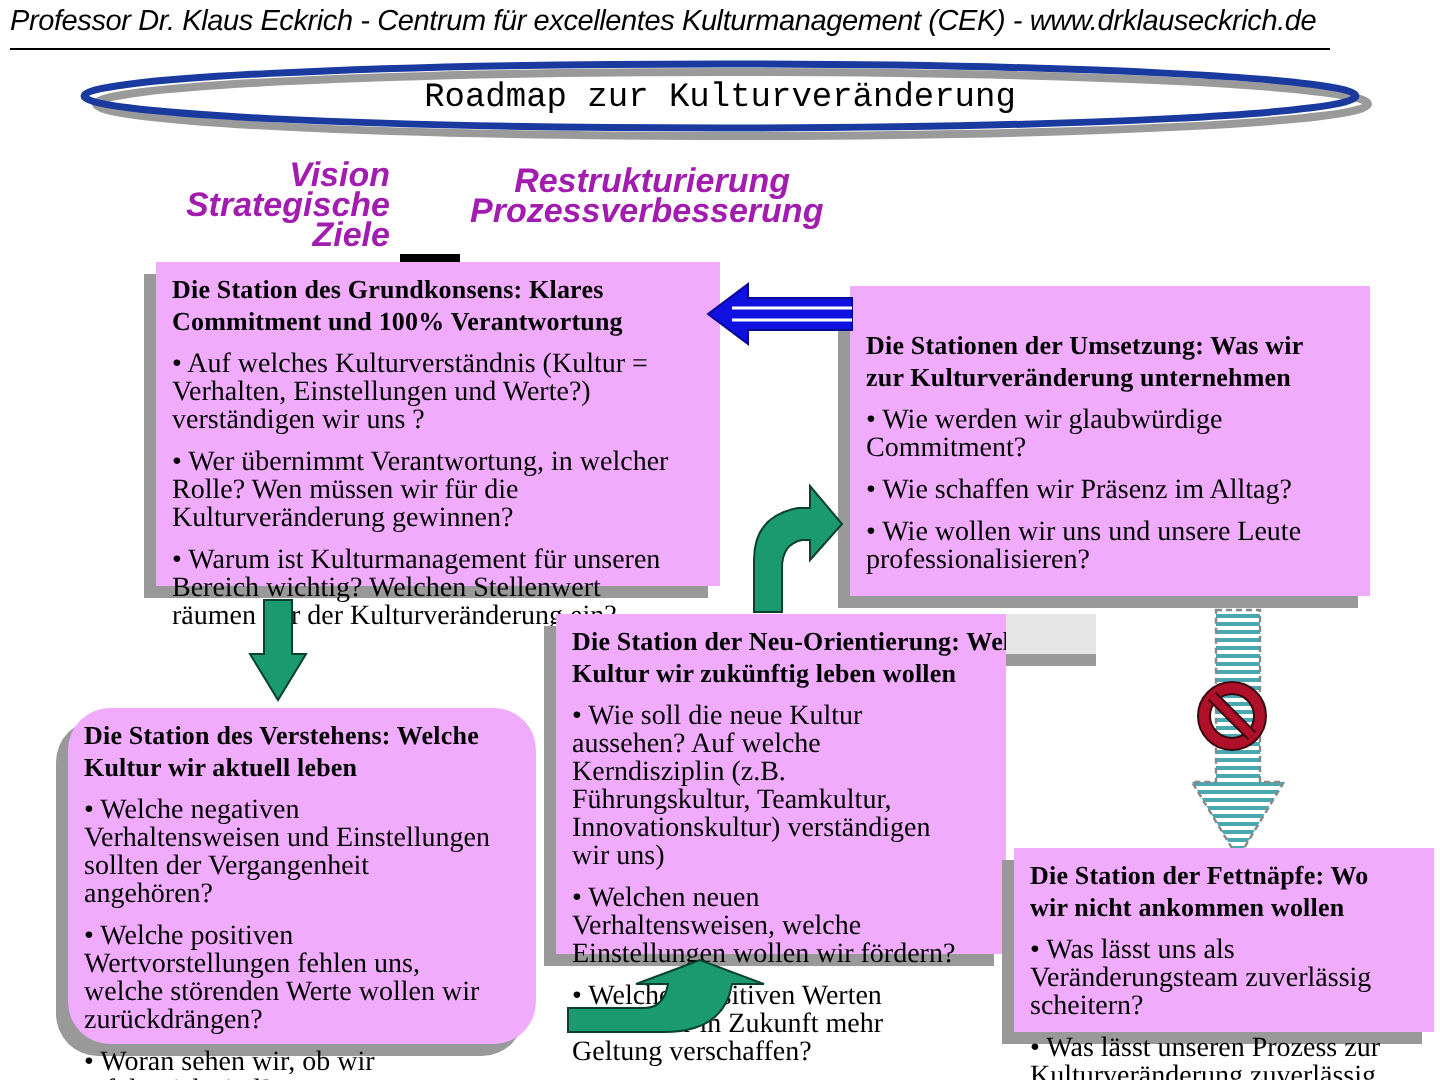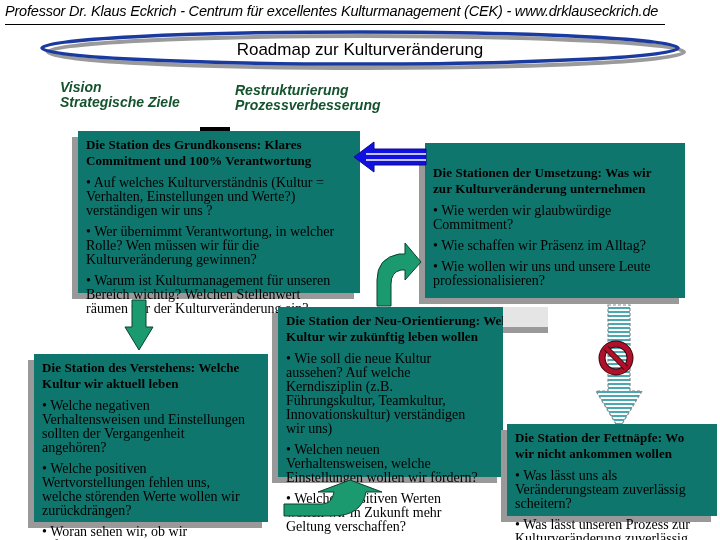--- a/index.html
+++ b/index.html
@@ -11,31 +11,31 @@
       font-family: "Liberation Sans", sans-serif; font-style: italic;
       font-size: 14.5px; letter-spacing: -0.2px; white-space: nowrap;
     }
     .header-rule {
       position: absolute; left: 5px; top: 24px; width: 660px; height: 1px; background: #000;
     }
 
     .title-ellipse { position: absolute; left: 38px; top: 28px; width: 650px; height: 44px; }
     .title-text {
       position: absolute; left: 0; top: 40px; width: 720px; text-align: center;
-      font-family: Liberation Sans, sans-serif; font-size: 17px;
+      font-family: Liberation Mono, monospace; font-size: 17px;
     }
 
     .sub-label {
-      position: absolute; text-align: left;
+      position: absolute; text-align: right;
       font-family: "Liberation Sans", sans-serif; font-style: italic; font-weight: bold;
-      font-size: 14px; line-height: 15px; color: #14532d;
+      font-size: 17px; line-height: 15px; color: #a21caf;
     }
 
     .box {
-      position: absolute; background: #0f766e;
+      position: absolute; background: #f0abfc;
       box-shadow: -6px 6px 0 #999999;
       padding: 6px 22px 6px 8px;
     }
     .box h3 {
       font-family: "Liberation Serif", serif; font-weight: bold;
       font-size: 13px; line-height: 16px; margin-bottom: 7px; letter-spacing: 0.1px;
     }
     .box p {
       font-family: "Liberation Serif", serif; font-size: 14px; line-height: 14px;
       margin-bottom: 7px;
@@ -97,21 +97,21 @@
 
 <div class="box" style="left:278px; top:307px; width:225px; height:170px;">
   <h3 style="width:280px;">Die Station der Neu-Orientierung: Welche Kultur wir zukünftig leben wollen</h3>
   <p>• Wie soll die neue Kultur aussehen? Auf welche Kerndisziplin (z.B. Führungskultur, Teamkultur, Innovationskultur) verständigen wir uns)</p>
   <p>• Welchen neuen Verhaltensweisen, welche Einstellungen wollen wir fördern?</p>
   <p>• Welchen positiven Werten wollen wir in Zukunft mehr Geltung verschaffen?</p>
 </div>
 
 <div style="position:absolute; left:503px; top:307px; width:45px; height:20px; background:#e5e5e5; box-shadow:0 6px 0 #999999; z-index:0;"></div>
 
-<div class="box" style="left:34px; top:354px; width:234px; height:168px;">
+<div class="box" style="left:34px; top:354px; width:234px; height:168px;border-radius:21px;">
   <h3>Die Station des Verstehens: Welche Kultur wir aktuell leben</h3>
   <p>• Welche negativen Verhaltensweisen und Einstellungen sollten der Vergangenheit angehören?</p>
   <p>• Welche positiven Wertvorstellungen fehlen uns, welche störenden Werte wollen wir zurückdrängen?</p>
   <p>• Woran sehen wir, ob wir erfolgreich sind?</p>
 </div>
 
 <svg class="arrow" style="left:282px; top:478px; width:106px; height:40px;" viewBox="0 0 106 40">
   <path d="M2,26 L40,26 Q50,26 52,14 L36,14 L68,2 L100,14 L84,14 Q80,38 50,38 L2,38 Z" fill="#1a9a6e" stroke="#0b4030" stroke-width="1"></path>
 </svg>
 

